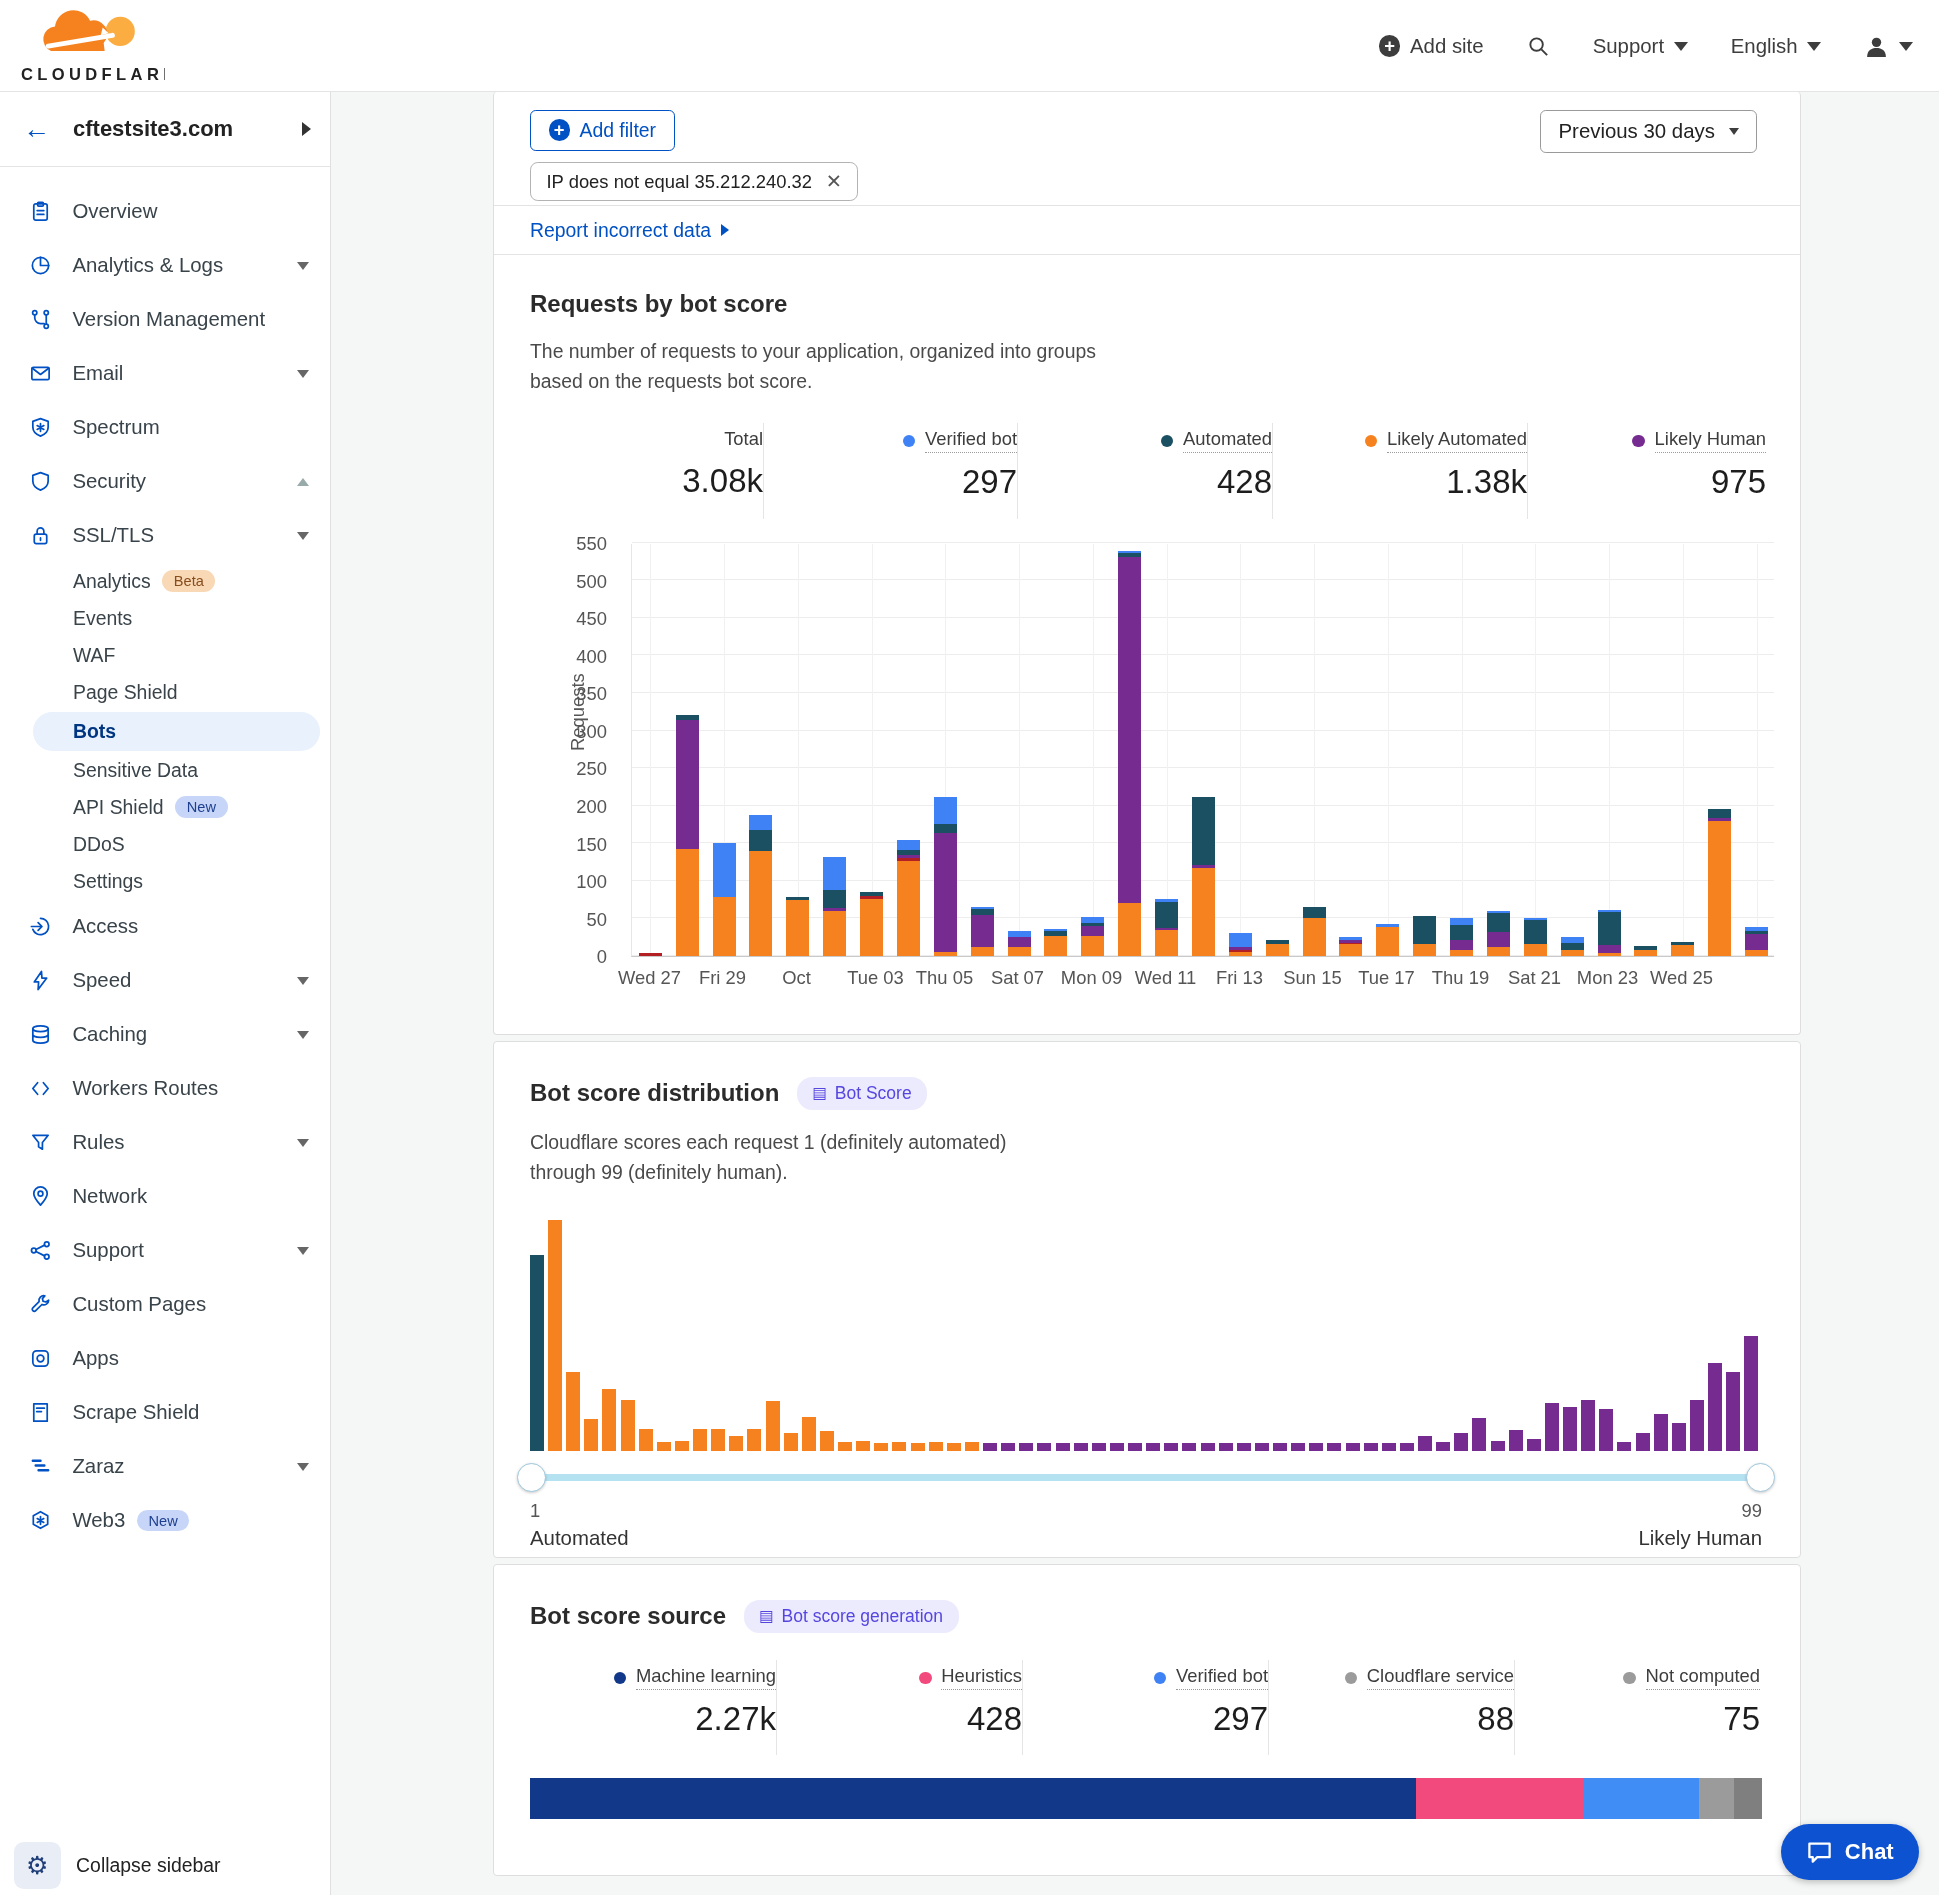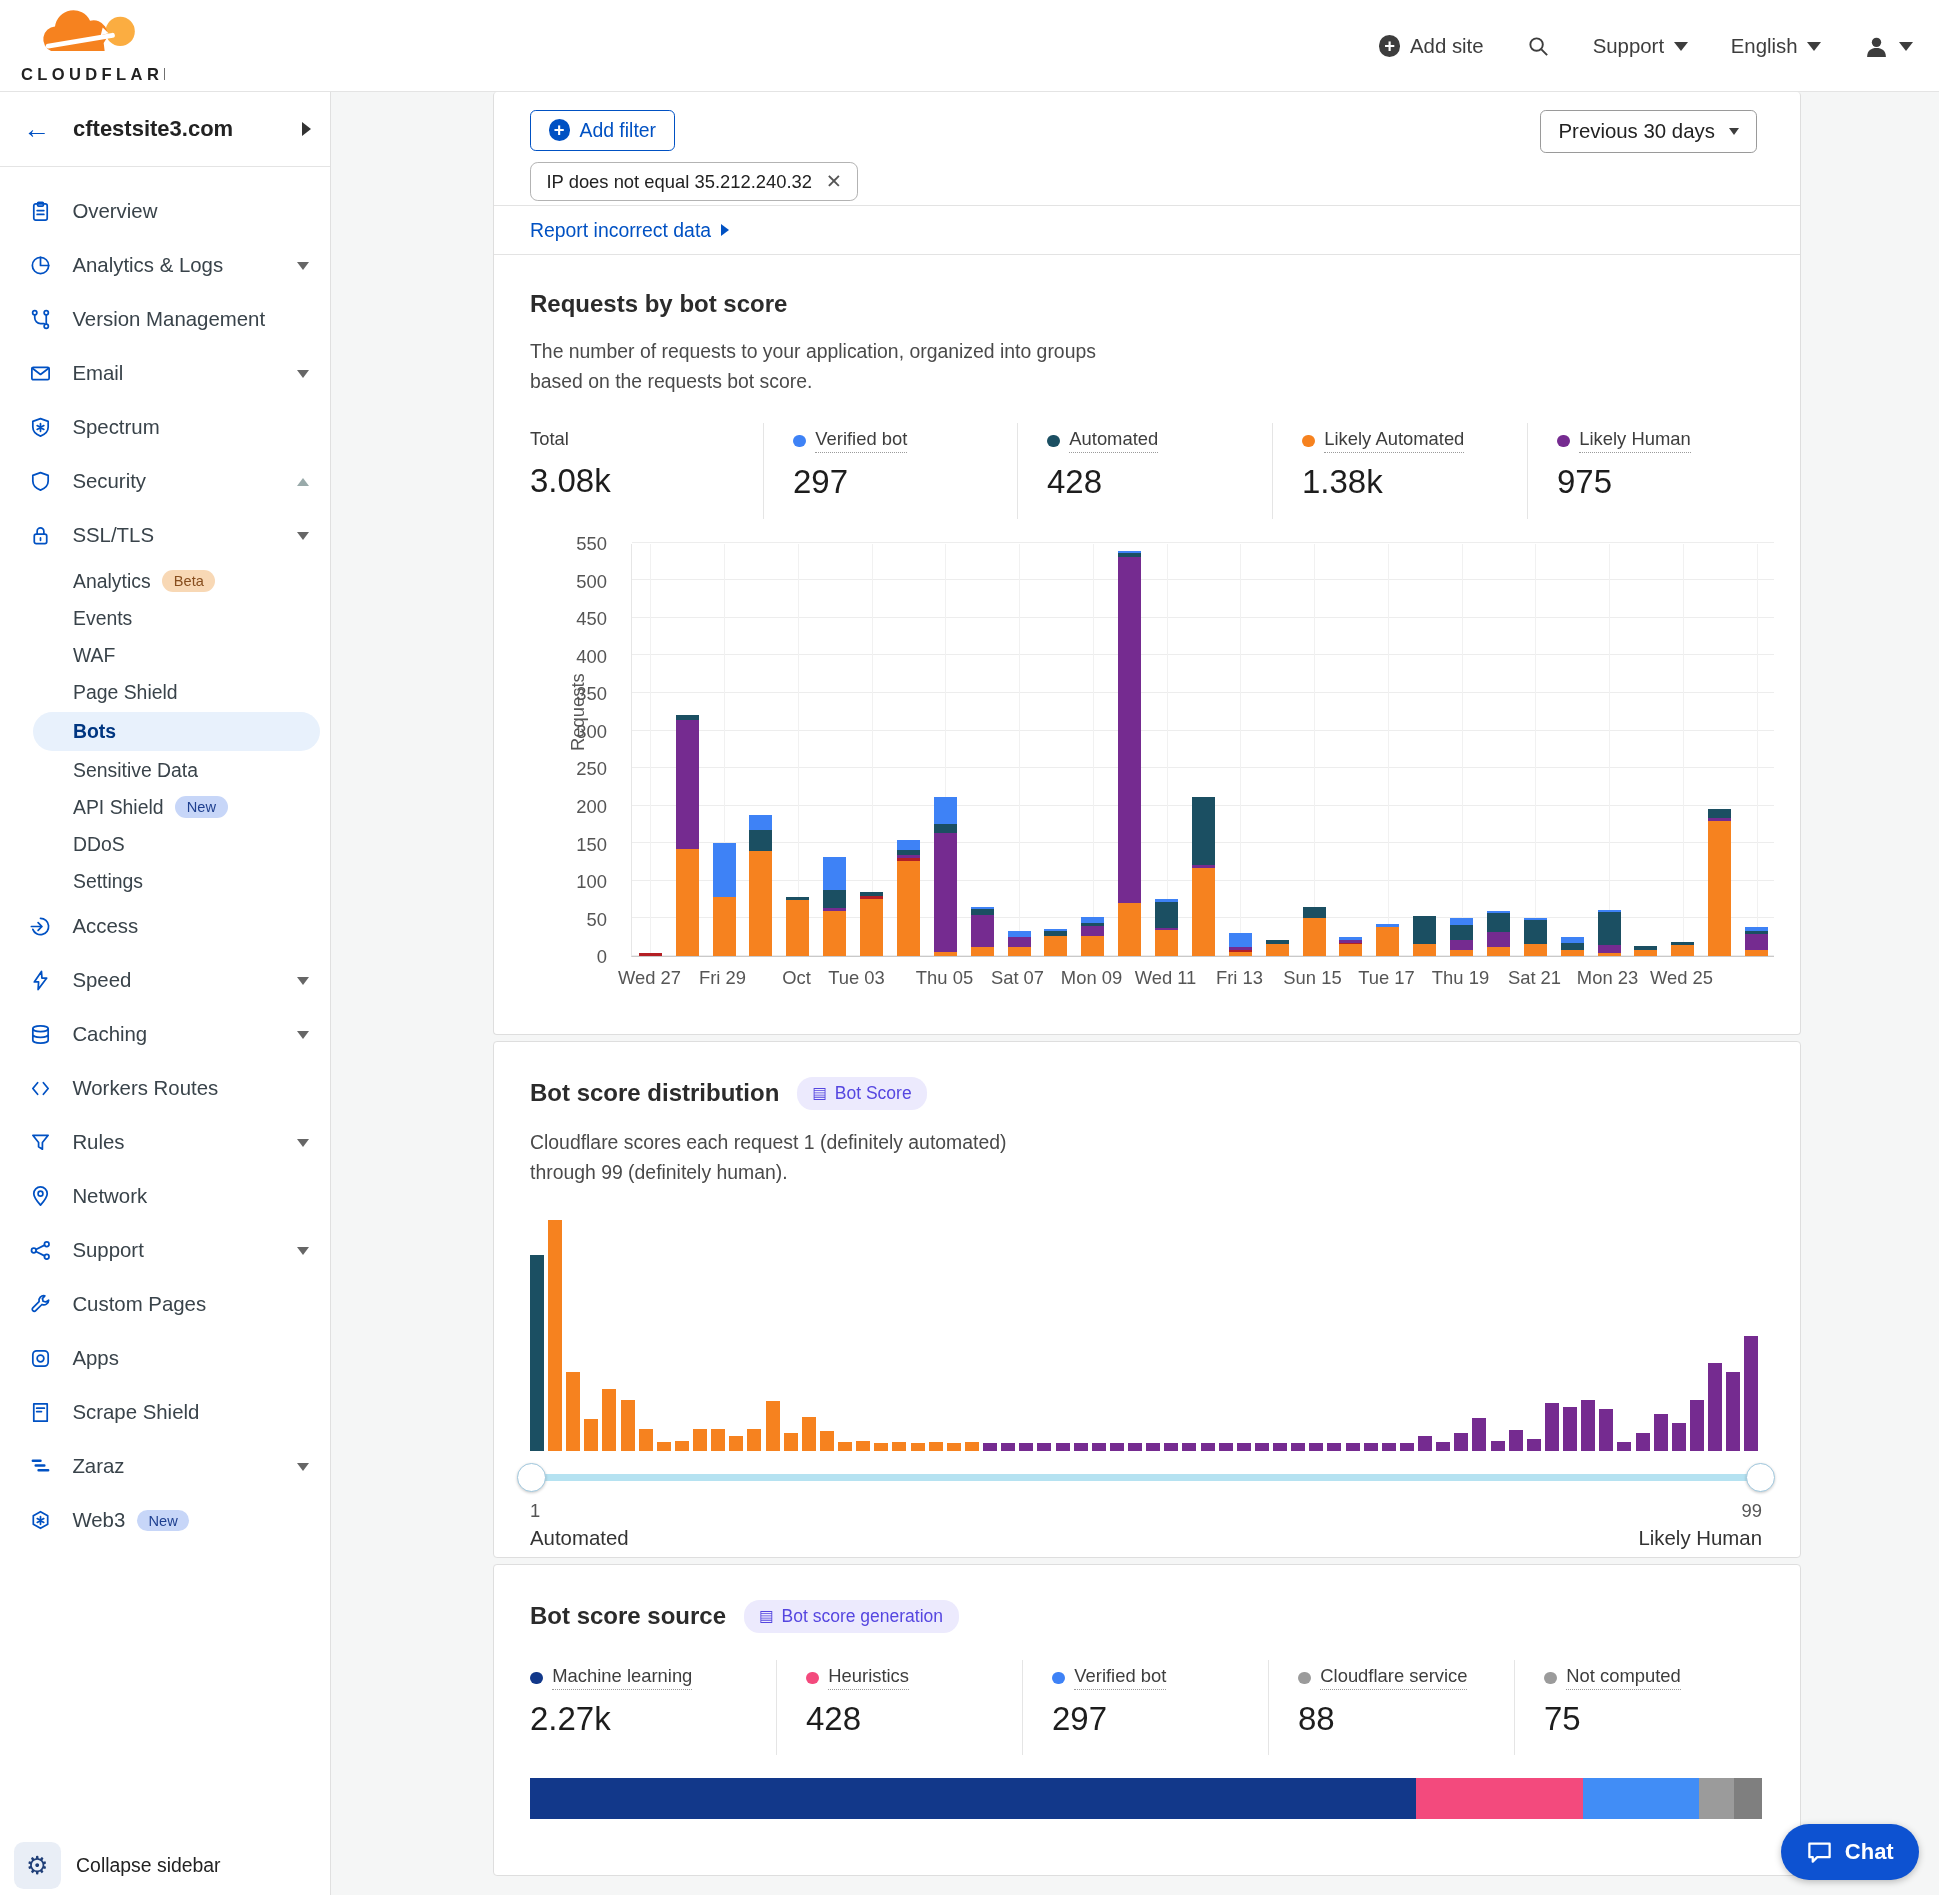--- a/index.html
+++ b/index.html
@@ -59,21 +59,21 @@
   .card-title { font-size:24px; font-weight:bold; color:#2b2b2b; }
   .card-desc { font-size:19.4px; color:#4a4a4a; line-height:1.55; margin-top:17.5px; max-width:602px; }
   .title-row { display:flex; align-items:center; gap:17.5px; }
   .pill-badge { background:#eceafd; color:#5546e0; font-size:17.5px; border-radius:15.5px; padding:5.8px 15.5px; display:inline-flex; align-items:center; gap:7.8px; cursor:pointer; }
   .pill-badge .bk { font-size:15.5px; }
 
   
   .stats { display:grid; margin-top:27px; }
   .stats.req { grid-template-columns:233px 254px 255px 255px 239px; }
   .stats.src { grid-template-columns:246px 246px 246px 246px 246px; }
-  .stat { padding:5.8px 0 17.5px 0; }
+  .stat { padding:5.8px 0 17.5px 0;text-align:right; }
   .stat + .stat { border-left:1px solid #e5e5e5; padding-left:29px; }
   .stat-label { font-size:18.4px; color:#3d3d3d; display:inline-flex; align-items:center; gap:9.7px; }
   .stat-label .txt { border-bottom:1.9px dotted #9b9b9b; padding-bottom:1.9px; }
   .stat-label .txt.plain { border-bottom:none; }
   .dot { width:12.6px; height:12.6px; border-radius:50%; display:inline-block; }
   .stat-value { font-size:33px; color:#1d1d1d; margin-top:9.7px; font-weight:500; }
 
   
   .chart { position:relative; height:359px; margin-top:25px; }
   .plot { position:absolute; left:101px; top:0; width:1143px; height:413px; border-bottom:1px solid #c9c9c9; border-left:1px solid #e6e6e6; }
@@ -394,21 +394,21 @@
             <div class="ytick" style="top: 225px;">250</div>
             <div class="ytick" style="top: 188px;">300</div>
             <div class="ytick" style="top: 150px;">350</div>
             <div class="ytick" style="top: 113px;">400</div>
             <div class="ytick" style="top: 75px;">450</div>
             <div class="ytick" style="top: 38px;">500</div>
             <div class="ytick" style="top: 0px;">550</div>
             <div class="xtick" style="left: 76px;">Wed 27</div>
             <div class="xtick" style="left: 149px;">Fri 29</div>
             <div class="xtick" style="left: 223px;">Oct</div>
-            <div class="xtick" style="left: 283px;">Tue 03</div>
+            <div class="xtick" style="left: 302px;">Tue 03</div>
             <div class="xtick" style="left: 371px;">Thu 05</div>
             <div class="xtick" style="left: 444px;">Sat 07</div>
             <div class="xtick" style="left: 518px;">Mon 09</div>
             <div class="xtick" style="left: 592px;">Wed 11</div>
             <div class="xtick" style="left: 666px;">Fri 13</div>
             <div class="xtick" style="left: 739px;">Sun 15</div>
             <div class="xtick" style="left: 813px;">Tue 17</div>
             <div class="xtick" style="left: 887px;">Thu 19</div>
             <div class="xtick" style="left: 961px;">Sat 21</div>
             <div class="xtick" style="left: 1034px;">Mon 23</div>

